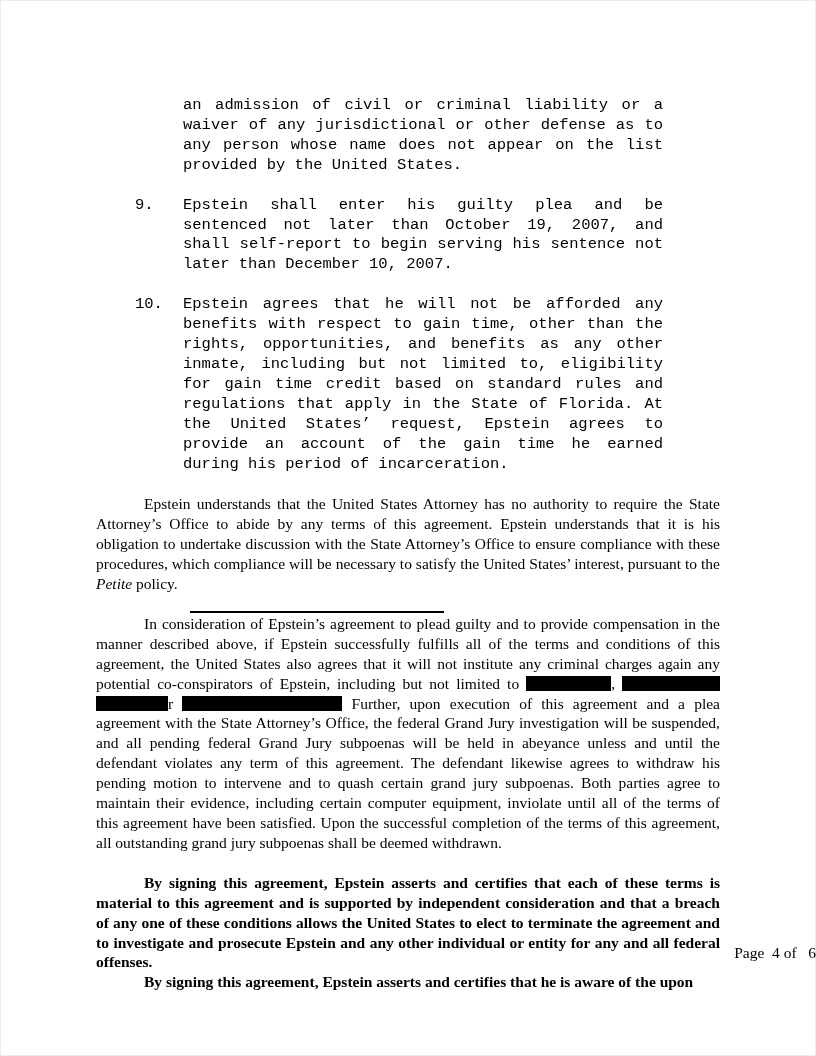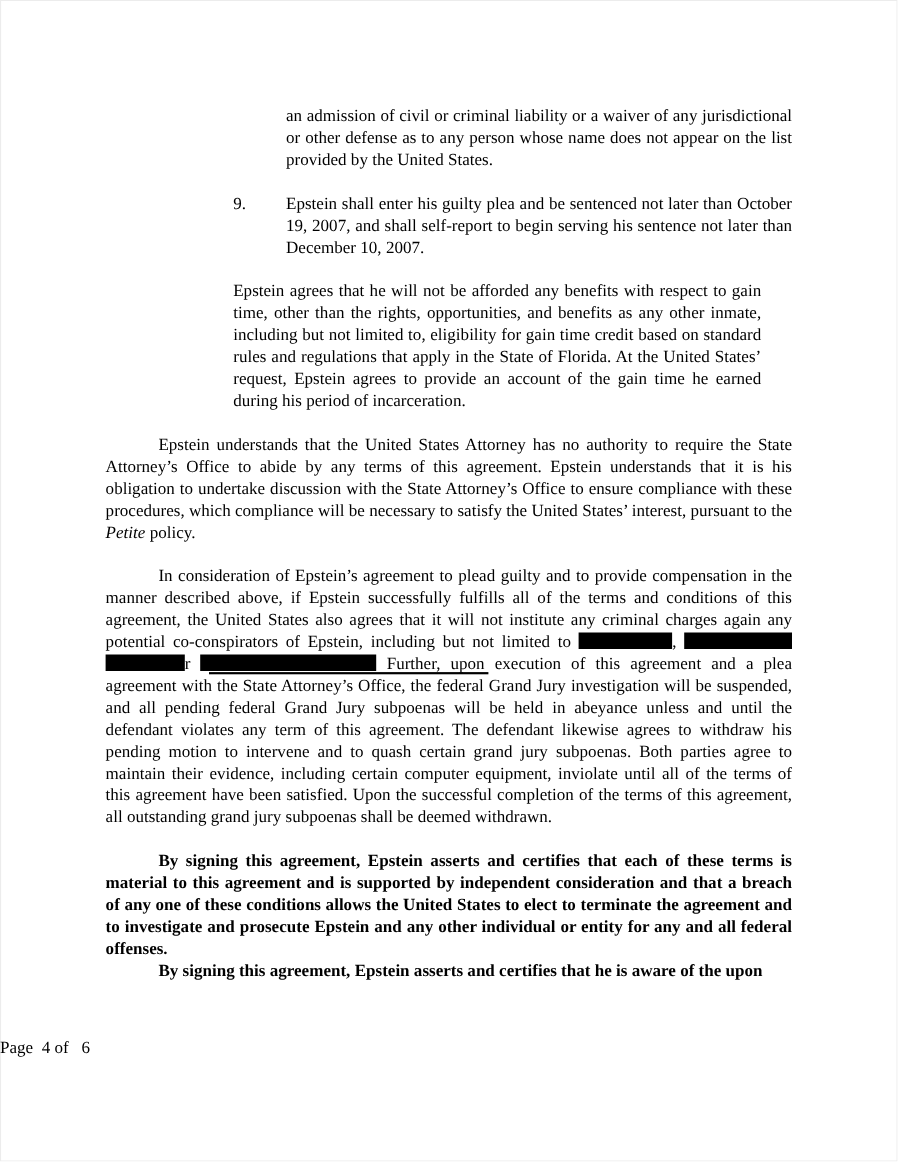--- a/index.html
+++ b/index.html
@@ -20,22 +20,23 @@
     overflow: hidden;
   }
   .content {
     position: absolute;
     left: 96px;
     top: 96px;
     width: 624px;
   }
   .li {
     display: flex;
-    margin-left: 116px;
+    margin-left: 39px;
     margin-bottom: 20px;
+    font-family: Liberation Mono, monospace;
   }
   .li .num {
     width: 48px;
     flex: 0 0 48px;
   }
   .li .li-text {
     width: 480px;
     text-align: justify;
   }
   .para {
@@ -57,39 +58,40 @@
   }
   .artifact {
     position: absolute;
     background: #000000;
   }
   .footer {
     position: absolute;
     top: 943px;
     left: 0;
     width: 100%;
-    text-align: left;
+    text-align: right;
     white-space: pre;
   }
 </style>
 </head>
 <body>
 
 <div class="page">
   <div class="content">
     <div id="list">
         <div class="li">
           <span class="num"></span>
           <div class="li-text">an admission of civil or criminal liability or a waiver of any jurisdictional or other defense as to any person whose name does not appear on the list provided by the United States.</div>
         </div>
         <div class="li">
           <span class="num">9.</span>
           <div class="li-text">Epstein shall enter his guilty plea and be sentenced not later than October 19, 2007, and shall self-report to begin serving his sentence not later than December 10, 2007.</div>
         </div>
         <div class="li">
+          <span class="num">10.</span>
           <div class="li-text">Epstein agrees that he will not be afforded any benefits with respect to gain time, other than the rights, opportunities, and benefits as any other inmate, including but not limited to, eligibility for gain time credit based on standard rules and regulations that apply in the State of Florida.  At the United States’ request, Epstein agrees to provide an account of the gain time he earned during his period of incarceration.</div>
         </div>
       </div>
     <div id="paras">
         <div class="para indent">Epstein understands that the United States Attorney has no authority to require the State Attorney’s Office to abide by any terms of this agreement.  Epstein understands that it is his obligation to undertake discussion with the State Attorney’s Office to ensure compliance with these procedures, which compliance will be necessary to satisfy the United States’ interest, pursuant to the <i>Petite</i> policy.</div>
         <div class="para indent">In consideration of Epstein’s agreement to plead guilty and to provide compensation in the manner described above, if Epstein successfully fulfills all of the terms and conditions of this agreement, the United States also agrees that it will not institute any criminal charges again any potential co-conspirators of Epstein, including but not limited to <span class="redact" style="width: 85px;"></span>, <span class="redact" style="width: 98px;"></span> <span class="redact" style="width: 72px;"></span>r <span class="redact" style="width: 160px;"></span>  Further, upon execution of this agreement and a plea agreement with the State Attorney’s Office, the federal Grand Jury investigation will be suspended, and all pending federal Grand Jury subpoenas will be held in abeyance unless and until the defendant violates any term of this agreement.  The defendant likewise agrees to withdraw his pending motion to intervene and to quash certain grand jury subpoenas.  Both parties agree to maintain their evidence, including certain computer equipment, inviolate until all of the terms of this agreement have been satisfied.  Upon the successful completion of the terms of this agreement, all outstanding grand jury subpoenas shall be deemed withdrawn.</div>
         <div class="para indent tight">By signing this agreement, Epstein asserts and certifies that each of these terms is material to this agreement and is supported by independent consideration and that a breach of any one of these conditions allows the United States to elect to terminate the agreement and to investigate and prosecute Epstein and any other individual or entity for any and all federal offenses.</div>
         <div class="para indent tight">By signing this agreement, Epstein asserts and certifies that he is aware of the upon</div>
       </div>
   </div>

